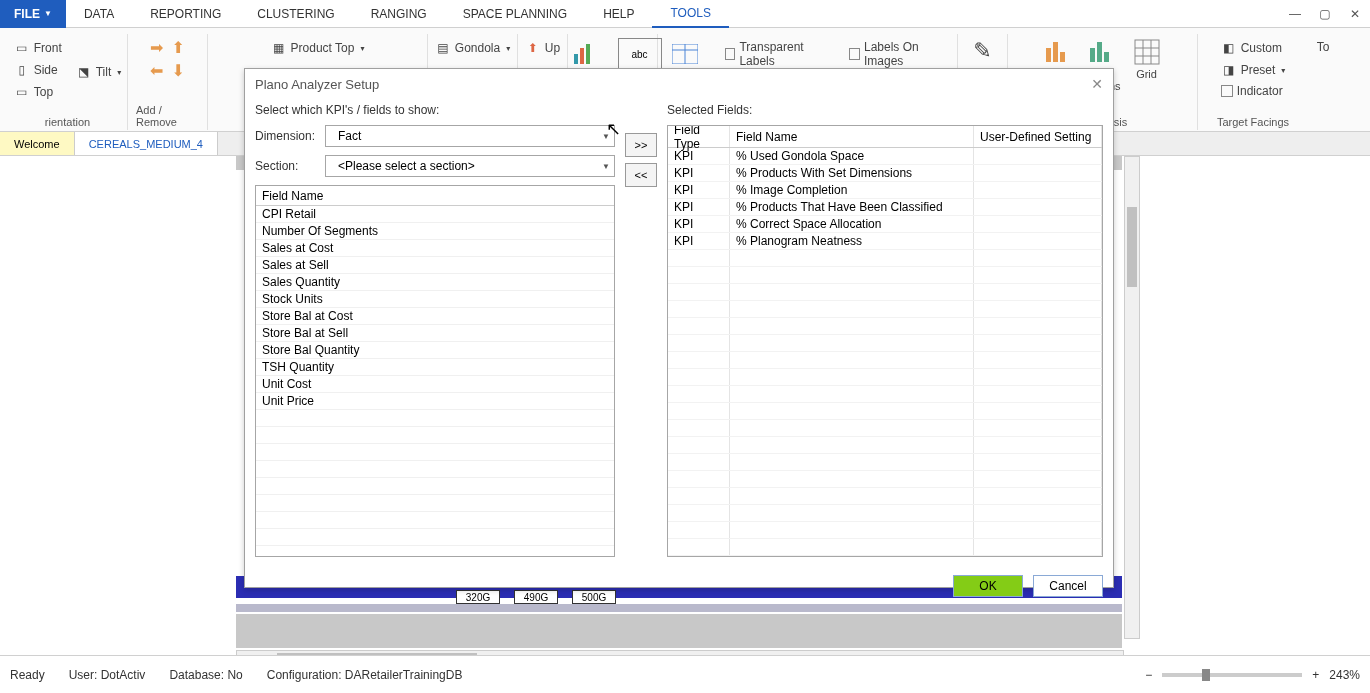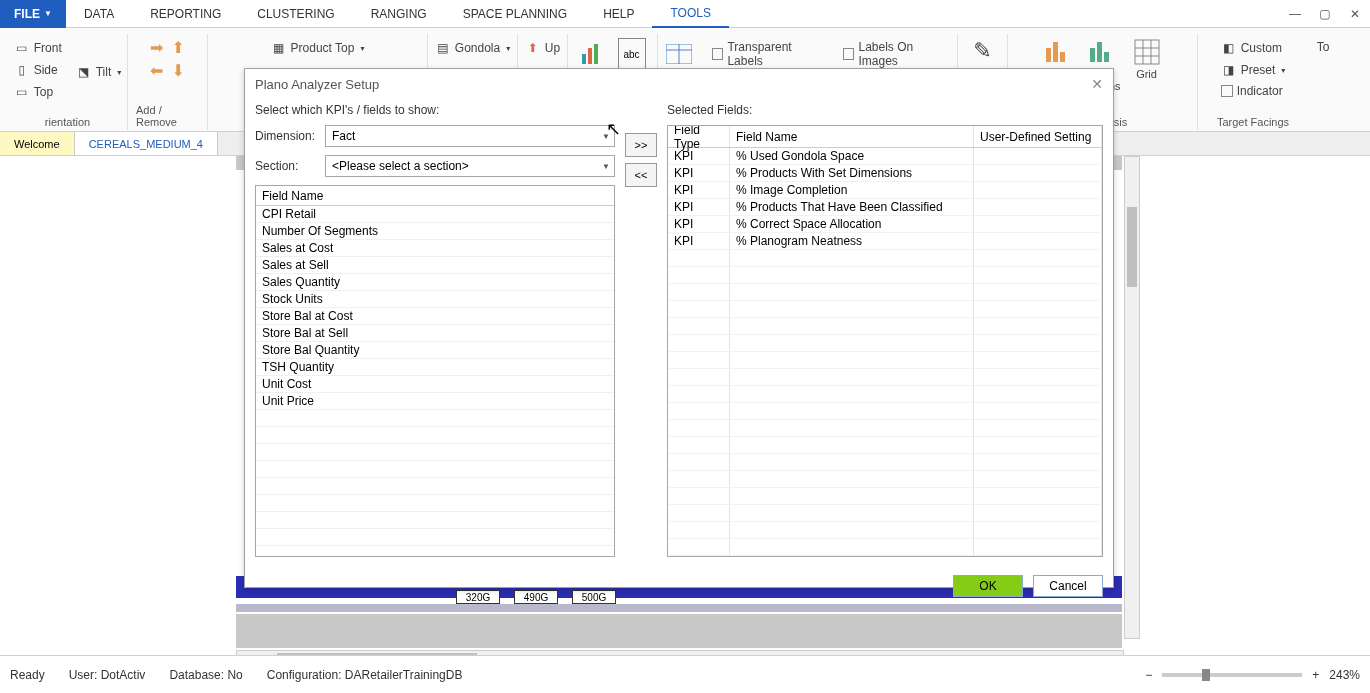--- a/index.html
+++ b/index.html
@@ -15,21 +15,21 @@
 .window-ctrl { width: 30px; height: 28px; display: flex; align-items: center; justify-content: center; font-size: 12px; color: #555; }
 
 
 .ribbon { display: flex; padding: 6px 8px 0 8px; height: 104px; background: #fafafa; border-bottom: 1px solid #d0d0d0; position: relative; }
 .ribbon-group { display: flex; flex-direction: column; align-items: center; border-right: 1px solid #e0e0e0; padding: 0 8px; height: 96px; }
 .ribbon-group-content { display: flex; flex:1; gap: 6px; align-items: flex-start; padding-top: 4px;}
 .ribbon-group-label { font-size: 11px; color: #555; margin-top: auto; margin-bottom: 2px; }
 .ribbon-btn { display: flex; align-items: center; gap: 4px; font-size: 12px; color: #444; padding: 2px 4px; }
 .ribbon-btn .icon-box { width: 16px; height: 16px; display: inline-flex; align-items: center; justify-content: center; }
 .vstack { display: flex; flex-direction: column; gap: 2px; }
-.big-icon { width: 28px; height: 32px; display: flex; align-items: center; justify-content: center; flex-direction: column; gap: 2px;}
+.big-icon { width: 44px; height: 32px; display: flex; align-items: center; justify-content: center; flex-direction: column; gap: 2px;}
 .big-icon-wrap { display:flex; flex-direction:column; align-items:center; font-size:11px; color:#444; gap:2px;}
 .checkbox-row { display:flex; align-items:center; gap:4px; font-size:12px; color:#444;}
 .chk { width:12px; height:12px; border:1px solid #888; display:inline-block; }
 
 
 .doc-tab-row { display:flex; height:24px; background:#eee; border-bottom:1px solid #d0d0d0;}
 .doc-tab { padding: 0 14px; display:flex; align-items:center; font-size:11px; border-right:1px solid #ccc;}
 .doc-tab.welcome { background:#fef9c3; }
 .doc-tab.active { background:#fff; color:#1f5dbe; font-weight:400;}
 
@@ -48,21 +48,21 @@
 .dialog-mask { position:absolute; left:244px; top:68px; width:870px; height:520px; background:#fff; border:1px solid #a0a0a0; box-shadow:0 2px 6px rgba(0,0,0,.2); z-index:10;}
 .dlg-title { height:30px; display:flex; align-items:center; padding:0 10px; font-size:13px; color:#555;}
 .dlg-close { margin-left:auto; color:#888; font-size:14px;}
 .dlg-body { padding: 4px 10px 10px 10px; display:flex; gap:10px; height:calc(100% - 30px); flex-direction:column;}
 .dlg-upper { display:flex; gap:10px; flex:1;}
 .left-pane { display:flex; flex-direction:column; width:360px;}
 .right-pane { display:flex; flex-direction:column; flex:1;}
 .dlg-label { font-size:12px; color:#333; margin-bottom:8px;}
 .form-row { display:flex; align-items:center; gap:10px; margin-bottom:8px;}
 .form-row label { font-size:12px; color:#333; width:60px;}
-.combo { flex:1; height:22px; border:1px solid #a6a6a6; background:#fff; font-size:12px; padding:0 6px; display:flex; align-items:center; position:relative; }
+.combo { flex:1; height:22px; border:1px solid #a6a6a6; background:#fff; font-size:12px; padding:0 12px; display:flex; align-items:center; position:relative; }
 .combo .caret { position:absolute; right:4px; font-size:8px; color:#555;}
 .list-box { flex:1; border:1px solid #a6a6a6; background:#fff; overflow:hidden;}
 .list-header { height:20px; border-bottom:1px solid #ccc; font-size:12px; padding:0 6px; display:flex; align-items:center; background:#fff;}
 .list-row { height:17px; font-size:12px; padding:0 6px; display:flex; align-items:center; border-bottom:1px solid #f0f0f0;}
 .xfer-btns { display:flex; flex-direction:column; gap:6px; align-self:flex-start; margin-top:30px;}
 .xfer-btn { width:32px; height:24px; border:1px solid #999; background:#f4f4f4; font-size:11px;}
 .grid-box { flex:1; border:1px solid #a6a6a6; background:#fff; overflow:hidden; position:relative;}
 .grid-head { display:flex; height:22px; border-bottom:1px solid #ccc; font-size:12px;}
 .grid-head .col, .grid-row .col { border-right:1px solid #e4e4e4; padding:0 6px; display:flex; align-items:center;}
 .col.ft { width:62px;} .col.fn { flex:1;} .col.ud { width:128px;}

